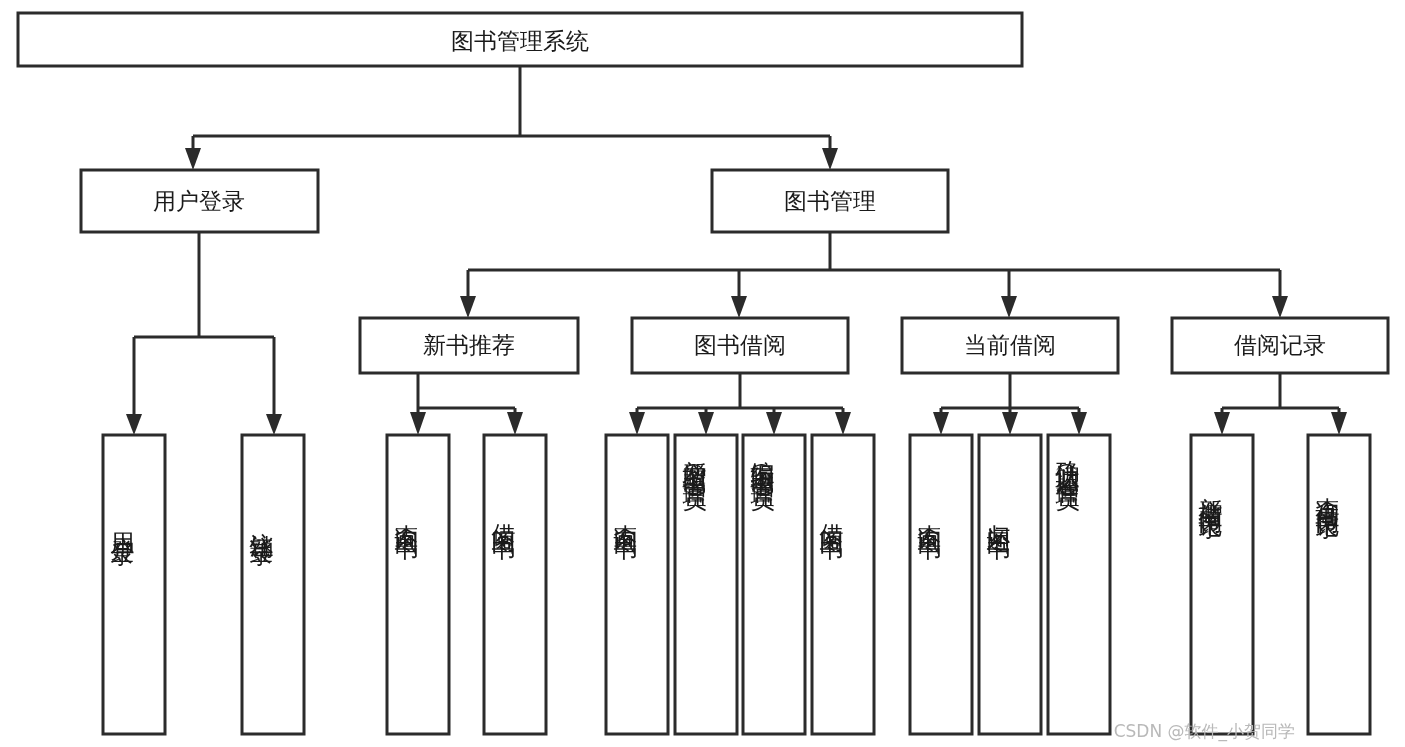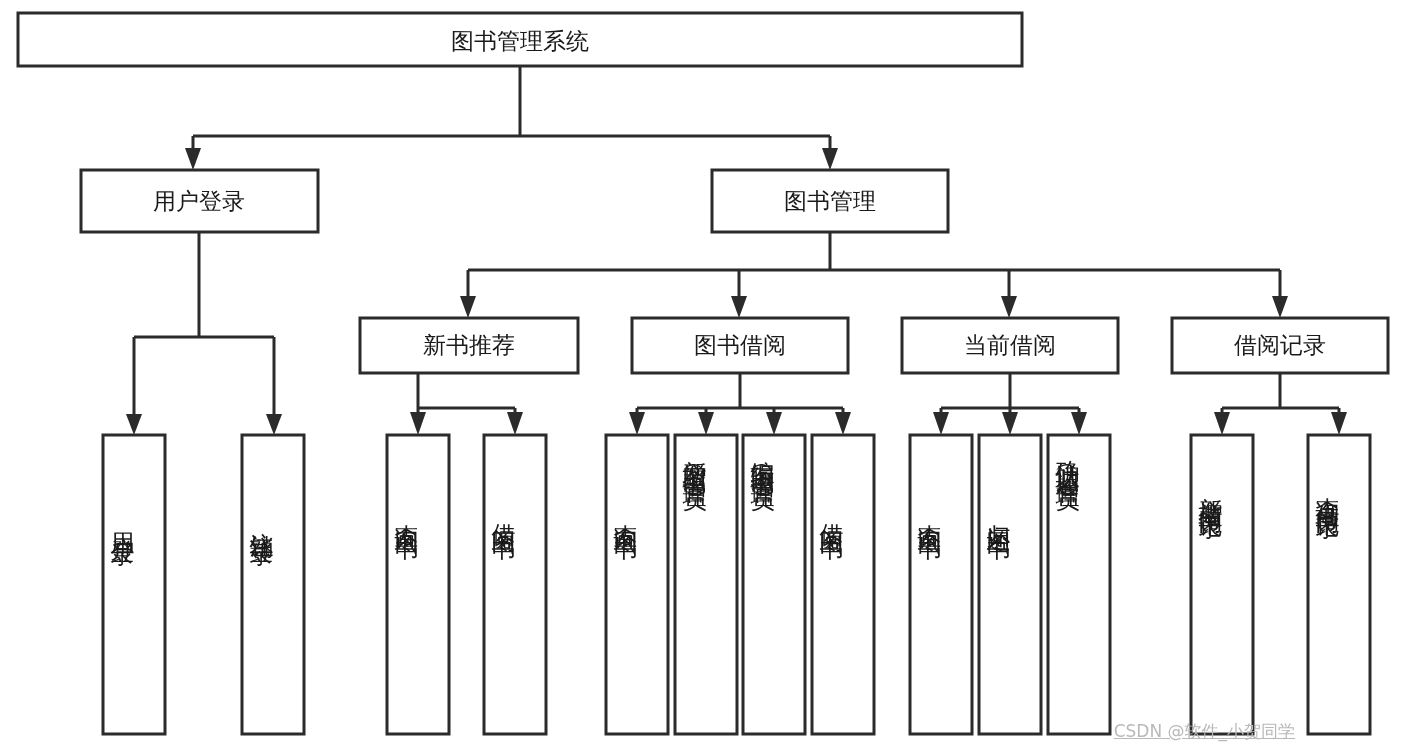--- a/index.html
+++ b/index.html
@@ -63,21 +63,20 @@
     pointer-events: none;
   }
   .watermark {
     position: absolute;
     right: 8px;
     bottom: 4px;
     font-family: "DejaVu Sans", "Liberation Sans", sans-serif;
     font-size: 17px;
     color: #b9b9b9;
     white-space: nowrap;
-    text-decoration: underline;
   }
 </style>
 </head>
 <body>
 
 <div id="diagram-root">
 
   <svg class="diagram-svg" viewBox="0 0 1405 747">
 
     <g>

